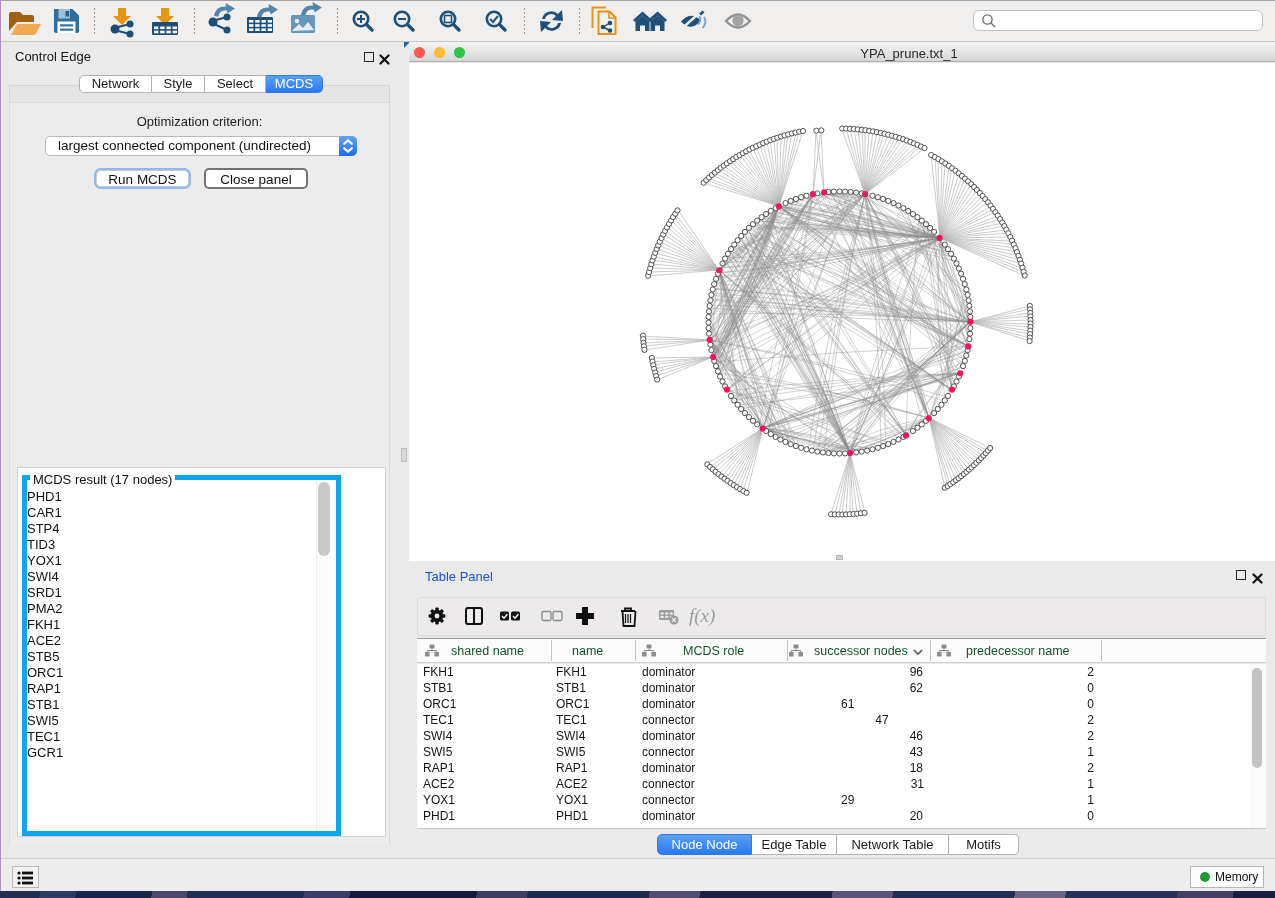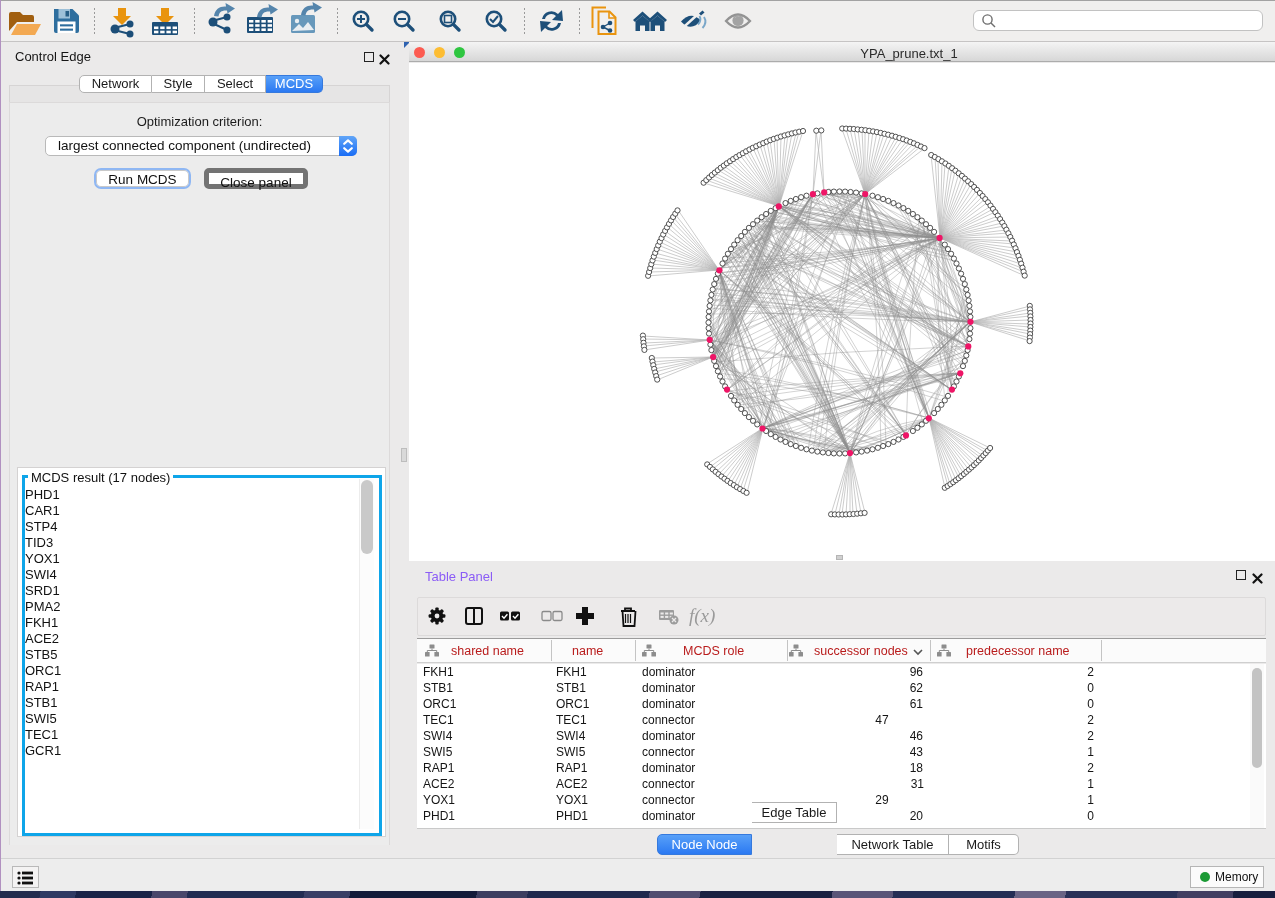--- a/index.html
+++ b/index.html
@@ -17,38 +17,38 @@
 .seg { position:absolute; height:18px; background:#fff; border:1px solid #b2b2b2; font-size:13px; color:#1a1a1a; text-align:center; line-height:16px; }
 .seg.first { border-radius:5px 0 0 5px; }
 .seg.last { border-radius:0 5px 5px 0; }
 .seg.sel { background:linear-gradient(#58a0f8,#2b79f2); border-color:#3579dd; color:#fff; }
 #cpInner { left:9px; top:102px; width:381px; height:743px; background:#ececec; border:1px solid #dcdada; border-bottom:none; }
 #optlabel { left:0; top:114px; width:399px; text-align:center; font-size:13px; color:#1c1c1c; }
 #dropdown { left:45px; top:136px; width:312px; height:20px; background:#fff; border:1px solid #b9b9b9; border-radius:5px; font-size:13.5px; color:#111; line-height:18px; padding-left:12px; }
 #dropbtn { left:339px; top:136px; width:18px; height:20px; border-radius:0 5px 5px 0; background:linear-gradient(#60a5f8,#1a6df5); }
 .btn { position:absolute; height:21px; background:#fff; font-size:13.5px; color:#111; text-align:center; line-height:19px; }
 #runbtn { left:94px; top:168px; width:97px; border:2px solid #8fb7f3; border-radius:7px; box-shadow:inset 0 0 0 1px #c9c9c9; }
-#closebtn { left:204px; top:168px; width:104px; border:5px solid #737373; border-radius:5px; }
+#closebtn { left:204px; top:168px; width:104px; border:2px solid #737373; border-radius:5px; }
 #mcdsbox { left:17px; top:467px; width:369px; height:370px; background:#fff; border:1px solid #d4d2d2; }
-#mcdsfs { position:absolute; left:4px; top:7px; width:360px; height:361px; border:3px solid #0ea5e9;padding-left:16px; }
+#mcdsfs { position:absolute; left:4px; top:7px; width:319px; height:361px; border:5px solid #0ea5e9;padding-left:16px; }
 #mcdslegend { position:absolute; left:3px; top:-8px; background:#fff; padding:0 3px; font-size:13px; color:#111; }
 #mcdslist { position:absolute; left:0; top:9px; width:345px; font-size:13px; color:#121212; line-height:16px; }
 #mcdssb { position:absolute; right:5px; top:1px; width:15px; height:350px; background:#fcfcfc; border-left:1px solid #ececec; }
 #mcdsthumb { position:absolute; left:1px; top:1px; width:12px; height:74px; background:#c9c9c9; border-radius:6px; }
 #netTitleBar { left:409px; top:42px; width:866px; height:20px; background:linear-gradient(#f4f4f4,#d7d7d7); border-bottom:1px solid #acacac; }
 .tl { position:absolute; top:47px; width:11px; height:11px; border-radius:50%; }
 #netTitleText { left:409px; top:46px; width:1000px; text-align:center; font-size:13px; color:#2a2a2a; }
 #netview { left:409px; top:63px; width:866px; height:498px; background:#fff; }
 #splith { left:836px; top:555px; width:7px; height:5px; background:#d0d0d0; border:1px solid #b5b5b5; }
 #tpanel { left:399px; top:561px; width:876px; height:297px; background:#ebeaea; }
-#tpTitle { left:425px; top:569px; font-size:13px; color:#8b5cf6; }
+#tpTitle { left:425px; top:569px; font-size:13px; color:#1d4ed8; }
 #ttoolbar { left:417px; top:597px; width:849px; height:39px; background:#eceaea; border:1px solid #dcdada; border-radius:2px; }
 #thead { left:417px; top:638px; width:849px; height:25px; background:#fbfbfb; border-top:1px solid #9b9b9b; border-bottom:1px solid #cfcfcf; }
 .hsep { position:absolute; top:640px; height:21px; width:1px; background:#c4c4c4; }
-.htxt { position:absolute; top:644px; font-size:12.5px; color:#b91c1c; }
+.htxt { position:absolute; top:644px; font-size:12.5px; color:#14532d; }
 #tbody { left:417px; top:664px; width:849px; height:164px; background:#fff; }
 .trow { position:absolute; height:16px; font-size:12px; color:#151515; }
 .tc { position:absolute; top:1px; }
 #tsb { left:1250px; top:664px; width:14px; height:164px; background:#fafafa; }
 #tsbthumb { left:1252px; top:668px; width:10px; height:100px; background:#c3c3c3; border-radius:5px; }
 #tablebottom { left:417px; top:828px; width:849px; height:1px; background:#c9c9c9; }
 #statusbar { left:0; top:858px; width:1275px; height:33px; background:#ededed; border-top:1px solid #d2d2d2; }
 #listbtn { left:12px; top:866px; width:27px; height:22px; background:#f4f3f3; border:1px solid #b9b9b9; }
 #membtn { left:1190px; top:866px; width:74px; height:22px; background:#fbfbfb; border:1px solid #b5b5b5; font-size:12px; color:#111; }
 #wallpaper { left:0; top:891px; width:1275px; height:7px;
@@ -650,21 +650,21 @@
     <span class="tc" style="left:6px">STB1</span>
     <span class="tc" style="left:139px">STB1</span>
     <span class="tc" style="left:225px">dominator</span>
     <span class="tc" style="left:424px;width:82px;text-align:right">62</span>
     <span class="tc" style="left:595px;width:82px;text-align:right">0</span>
   </div>
 <div class="trow abs" style="left:417px;top:696px;width:849px">
     <span class="tc" style="left:6px">ORC1</span>
     <span class="tc" style="left:139px">ORC1</span>
     <span class="tc" style="left:225px">dominator</span>
-    <span class="tc" style="left:424px;width:82px;text-align:right">61</span>
+    <span class="tc" style="left:424px;width:82px;text-align:left">61</span>
     <span class="tc" style="left:595px;width:82px;text-align:right">0</span>
   </div>
 <div class="trow abs" style="left:417px;top:712px;width:849px">
     <span class="tc" style="left:6px">TEC1</span>
     <span class="tc" style="left:139px">TEC1</span>
     <span class="tc" style="left:225px">connector</span>
     <span class="tc" style="left:424px;width:82px;text-align:center">47</span>
     <span class="tc" style="left:595px;width:82px;text-align:right">2</span>
   </div>
 <div class="trow abs" style="left:417px;top:728px;width:849px">
@@ -692,35 +692,35 @@
     <span class="tc" style="left:6px">ACE2</span>
     <span class="tc" style="left:139px">ACE2</span>
     <span class="tc" style="left:225px">connector</span>
     <span class="tc" style="left:425px;width:82px;text-align:right">31</span>
     <span class="tc" style="left:595px;width:82px;text-align:right">1</span>
   </div>
 <div class="trow abs" style="left:417px;top:792px;width:849px">
     <span class="tc" style="left:6px">YOX1</span>
     <span class="tc" style="left:139px">YOX1</span>
     <span class="tc" style="left:225px">connector</span>
-    <span class="tc" style="left:424px;width:82px;text-align:center">29</span>
+    <span class="tc" style="left:424px;width:82px;text-align:left">29</span>
     <span class="tc" style="left:595px;width:82px;text-align:right">1</span>
   </div>
 <div class="trow abs" style="left:417px;top:808px;width:849px">
     <span class="tc" style="left:6px">PHD1</span>
     <span class="tc" style="left:139px">PHD1</span>
     <span class="tc" style="left:225px">dominator</span>
     <span class="tc" style="left:424px;width:82px;text-align:right">20</span>
     <span class="tc" style="left:595px;width:82px;text-align:right">0</span>
   </div>
 <div id="tsb" class="abs"></div>
 <div id="tsbthumb" class="abs"></div>
 <div id="tablebottom" class="abs"></div>
 <div class="seg first sel abs" style="left:657px;top:834px;width:95px;height:21px;line-height:19px">Node Node</div>
-<div class="seg abs" style="left:752px;top:802px;width:85px;height:21px;line-height:19px;border-left:none">Edge Table</div>
+<div class="seg abs" style="left:752px;top:834px;width:85px;height:21px;line-height:19px;border-left:none">Edge Table</div>
 <div class="seg abs" style="left:837px;top:834px;width:112px;height:21px;line-height:19px;border-left:none">Network Table</div>
 <div class="seg last abs" style="left:949px;top:834px;width:70px;height:21px;line-height:19px;border-left:none">Motifs</div>
 <div id="statusbar" class="abs"></div>
 <div id="listbtn" class="abs"><svg width="25" height="20" viewBox="0 0 25 20">
       <g fill="#111">
         <circle cx="6" cy="6" r="1.6"></circle>
         <rect x="9" y="4.6" width="11" height="2.8"></rect>
         <circle cx="6" cy="11" r="1.6"></circle>
         <rect x="9" y="9.6" width="11" height="2.8"></rect>
         <circle cx="6" cy="16" r="1.6"></circle>

